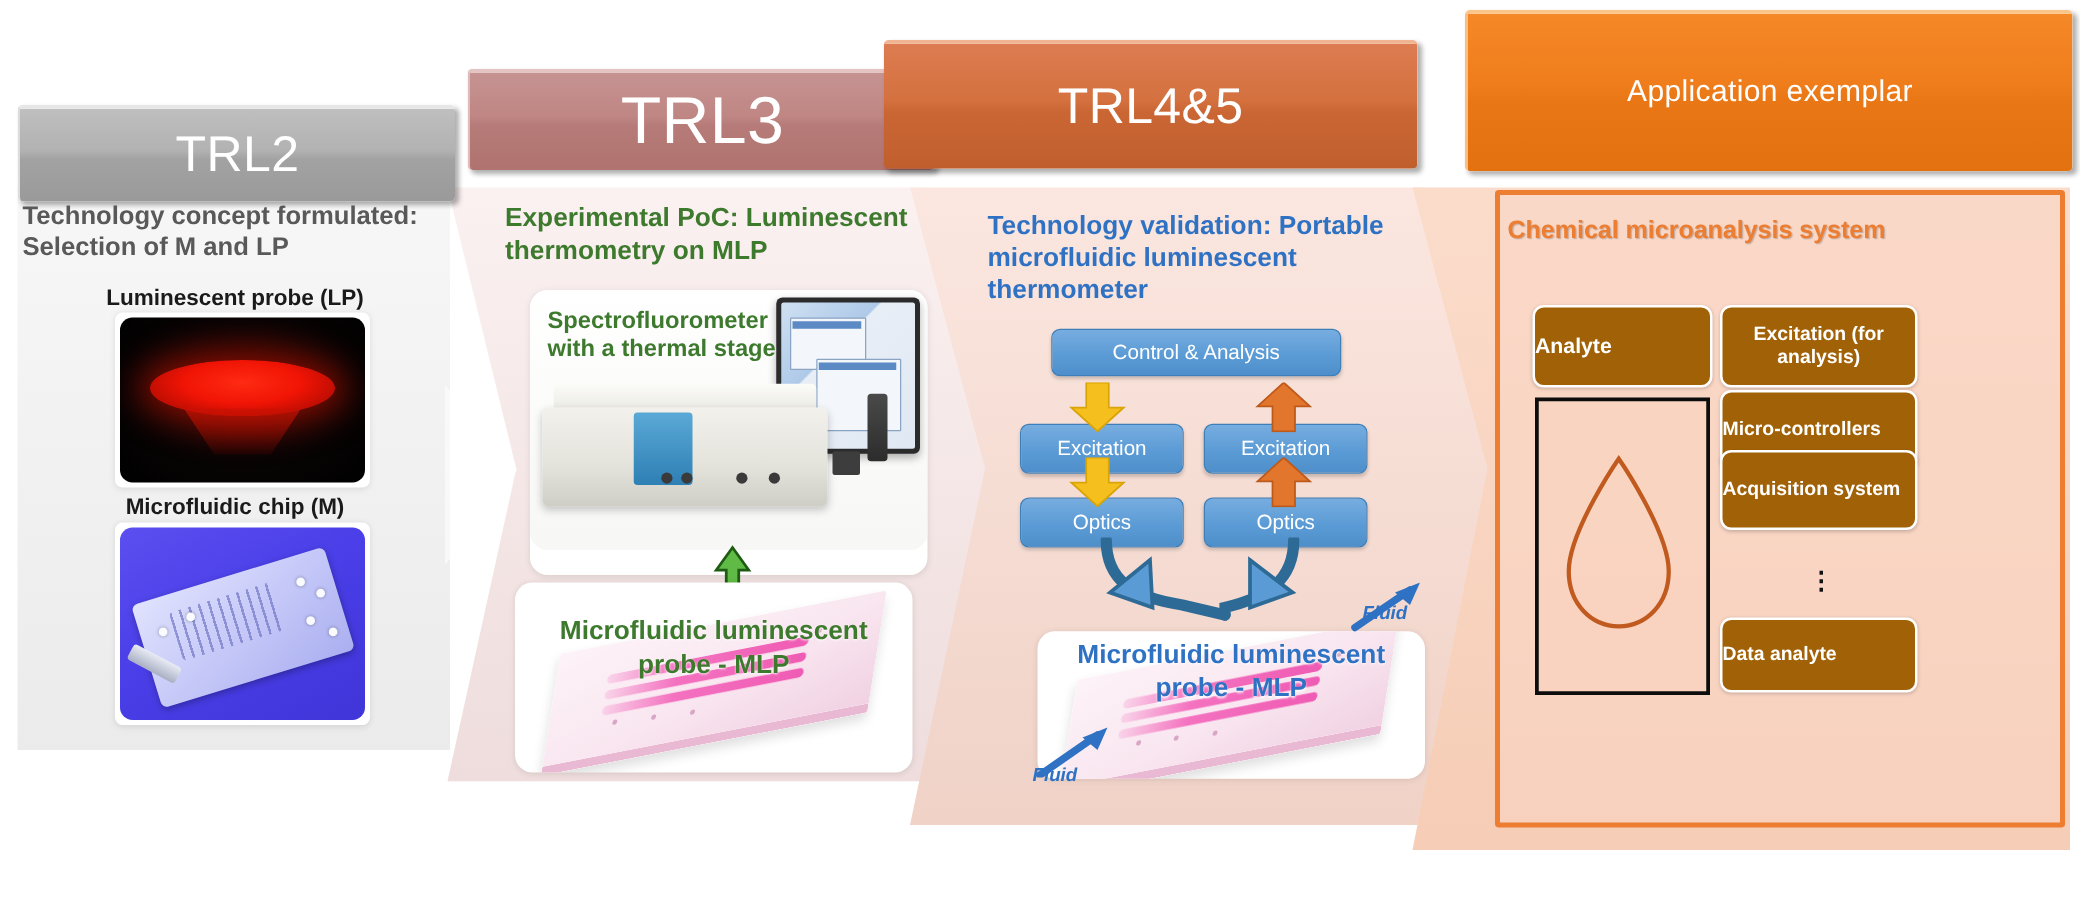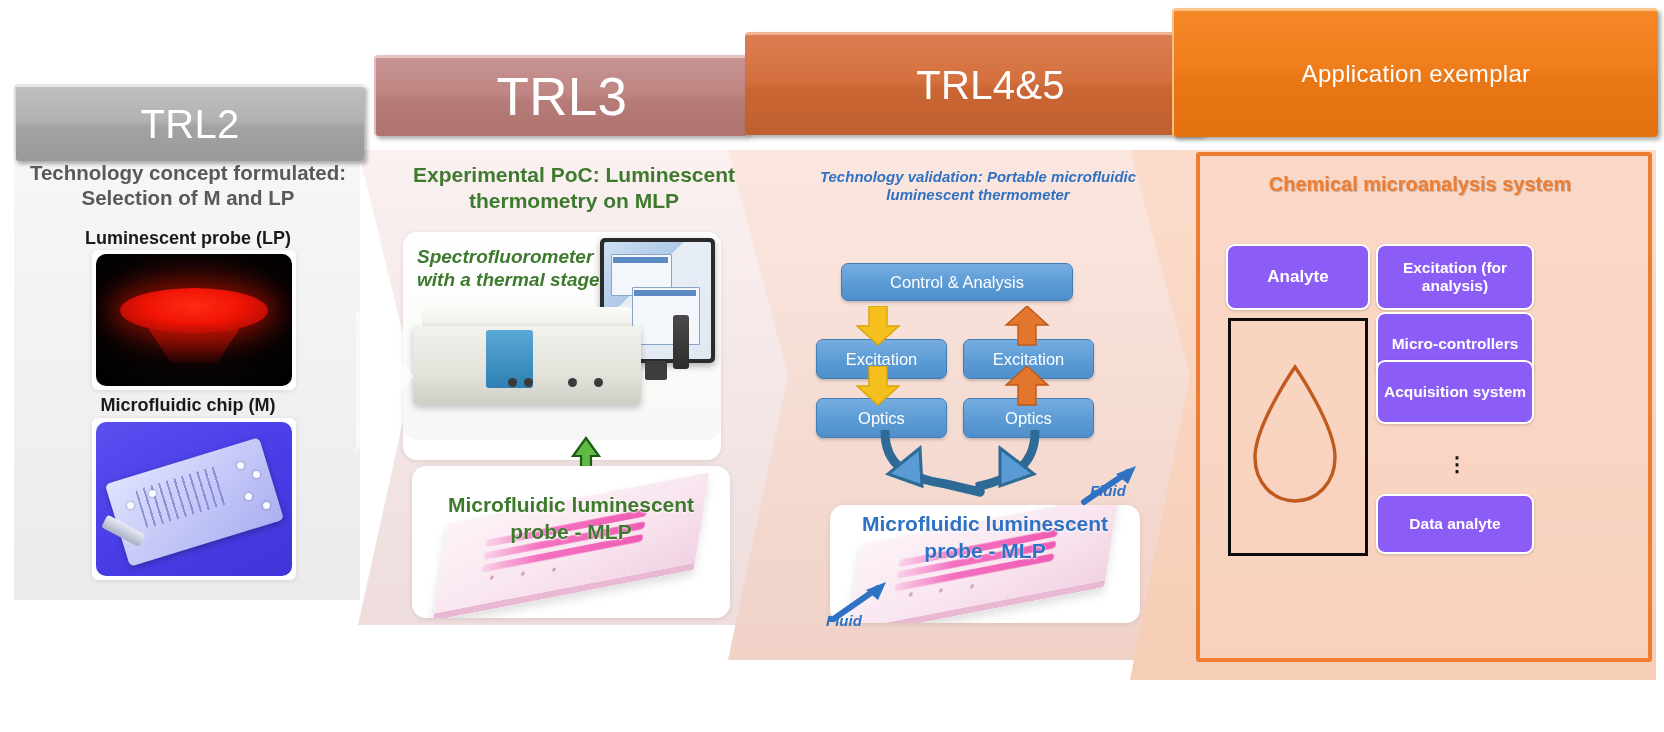--- a/index.html
+++ b/index.html
@@ -41,25 +41,25 @@
     font-size:40px;
   }
   .plaque-app{
     background:linear-gradient(180deg,#f58828 0%,#f07d1b 45%,#ea7715 55%,#e4710f 100%);
     border-top:3px solid #fbc58a;border-left:2px solid #fabf80;
     font-size:24px;
   }
 
   
   .caption{
-    position:absolute;text-align:center;font-weight:bold;line-height:1.22;
+    position:absolute;text-align:left;font-weight:bold;line-height:1.22;
   }
   .cap-grey{color:#595959;font-size:20.5px;}
   .cap-green{color:#3e7a2e;font-size:21px;}
-  .cap-blue{color:#2f72c4;font-size:15px;font-style:italic;}
+  .cap-blue{color:#2f72c4;font-size:21px;}
   .cap-orange{color:#ed7d31;font-size:20px;text-shadow:1px 1px 1px rgba(0,0,0,.22);}
 
   
   .panel{
     position:absolute;background:#ffffff;border-radius:14px;
     box-shadow:0 1px 5px rgba(0,0,0,.10);overflow:hidden;
   }
   .photo-label{
     position:absolute;text-align:center;font-weight:bold;font-size:18px;color:#1a1a1a;
   }
@@ -167,23 +167,23 @@
   .fluid-label{
     position:absolute;color:#2f72c4;font-weight:bold;font-style:italic;font-size:15px;
   }
 
   
   .app-inner{
     position:absolute;border:4px solid #ed7d31;border-radius:3px;
     background:rgba(250,214,196,.55);
   }
   .obox{
-    position:absolute;background:#8b5cf6;border:2.5px solid #ffffff;border-radius:9px;
+    position:absolute;background:#a16207;border:2.5px solid #ffffff;border-radius:9px;
     color:#ffffff;font-weight:bold;font-size:15.5px;text-align:center;
-    display:flex;align-items:center;justify-content:center;line-height:1.18;
+    display:flex;align-items:center;line-height:1.18;
     box-shadow:0 1px 3px rgba(0,0,0,.18);
   }
   .drop-frame{position:absolute;border:3px solid #0d0d0d;background:rgba(249,211,191,.7);}
   .vdots{position:absolute;color:#111;font-size:20px;font-weight:bold;letter-spacing:2px;}
 </style>
 </head>
 <body>
 
 <div class="stage">
 
@@ -218,21 +218,21 @@
   </svg>
 
   <div class="plaque plaque-trl2" style="left:14px;top:84px;width:348px;height:74px;">
     <span>TRL2</span>
   </div>
 
   <div class="plaque plaque-trl3" style="left:374px;top:55px;width:372px;height:78px;">
     <span>TRL3</span>
   </div>
 
-  <div class="plaque plaque-trl45" style="left:745px;top:32px;width:427px;height:100px;padding-left:32px;">
+  <div class="plaque plaque-trl45" style="left:707px;top:32px;width:427px;height:100px;">
     <span>TRL4&amp;5</span>
   </div>
 
   <div class="plaque plaque-app" style="left:1172px;top:8px;width:484px;height:126px;">
     <span>Application exemplar</span>
   </div>
 
   <div class="caption cap-grey" style="left:18px;top:160px;width:340px;">Technology concept formulated: Selection of M and LP</div>
 
   <div class="photo-label" style="left:18px;top:228px;width:340px;">Luminescent probe (LP)</div>
@@ -255,21 +255,21 @@
       <div class="chip-dots" style="left:72%;top:26%;"></div>
       <div class="chip-dots" style="left:80%;top:32%;"></div>
       <div class="chip-dots" style="left:76%;top:46%;"></div>
       <div class="chip-dots" style="left:85%;top:52%;"></div>
       <div class="chip-tube"></div>
     </div>
   </div>
 
   <div class="caption cap-green" style="left:404px;top:162px;width:340px;">Experimental PoC: Luminescent thermometry on MLP</div>
 
-  <div class="panel" style="left:403px;top:232px;width:318px;height:228px;font-style:italic;">
+  <div class="panel" style="left:424px;top:232px;width:318px;height:228px;">
     <div class="photo instr-bg" style="left:0;top:0;width:318px;height:208px;border-radius:14px;">
       <div class="instr-mon-frame">
         <div class="instr-mon-screen">
           <div class="mon-win" style="left:6%;top:10%;width:56%;height:34%;"></div>
           <div class="mon-win" style="left:26%;top:38%;width:62%;height:48%;"></div>
           <div class="mon-bar" style="left:28%;top:41%;width:58%;height:5%;"></div>
           <div class="mon-bar" style="left:8%;top:13%;width:52%;height:5%;"></div>
         </div>
       </div>
       <div class="instr-top"></div>

